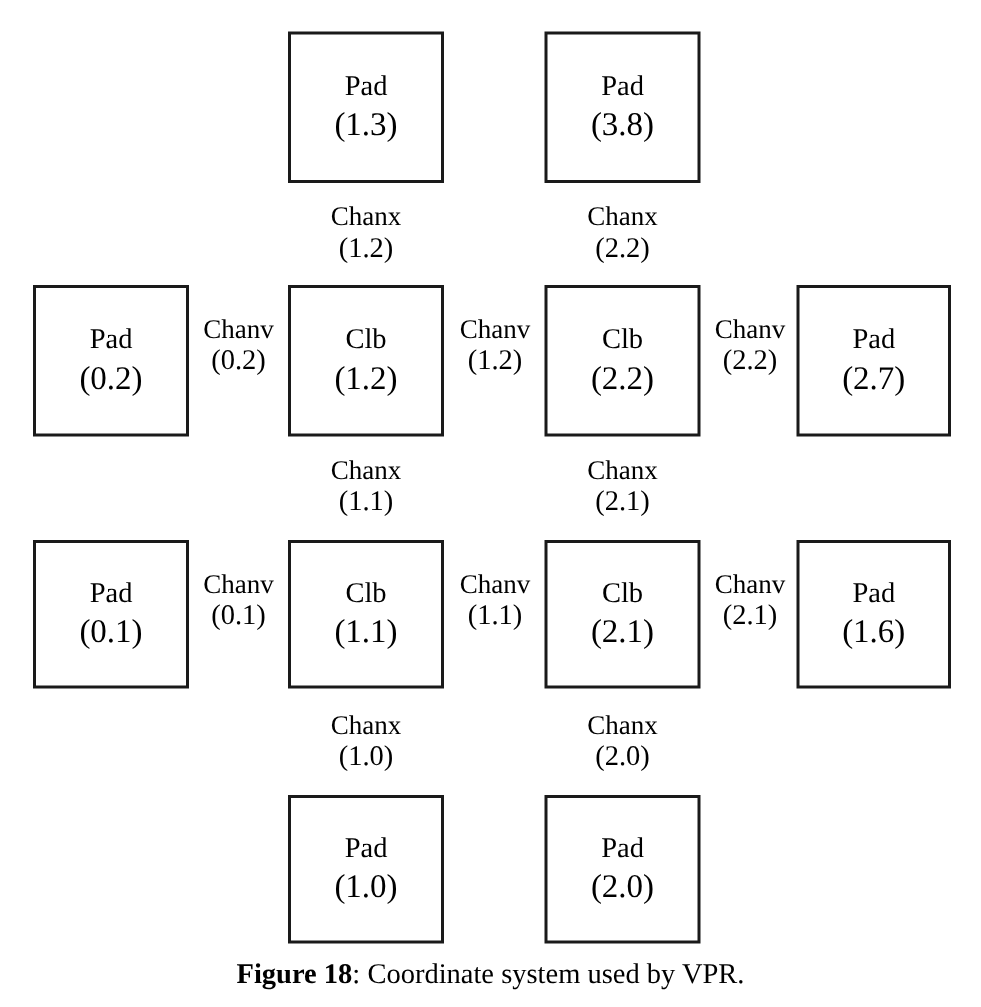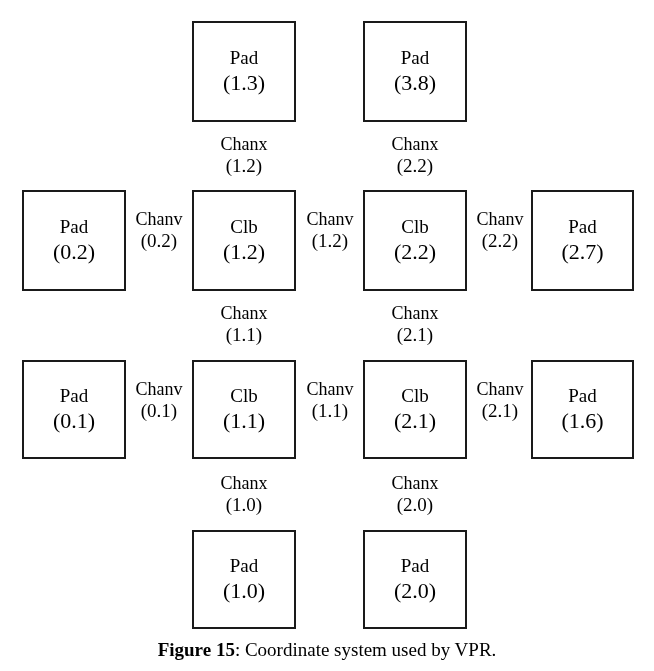--- a/index.html
+++ b/index.html
@@ -169,16 +169,16 @@
         <span class="line1">Chanx</span>
         <span class="line2">(1.0)</span>
       </div>
       <div class="cell chan" style="left: 363px; top: 465px; width: 104px; height: 60px;">
         <span class="line1">Chanx</span>
         <span class="line2">(2.0)</span>
       </div>
     </div>
 
   <div id="caption">
-    <span class="fig-label">Figure 15</span><span>:</span>
+    <span class="fig-label">Figure 18</span><span>:</span>
     <span>Coordinate system used by VPR.</span>
   </div>
 </div>
 
 </body></html>

